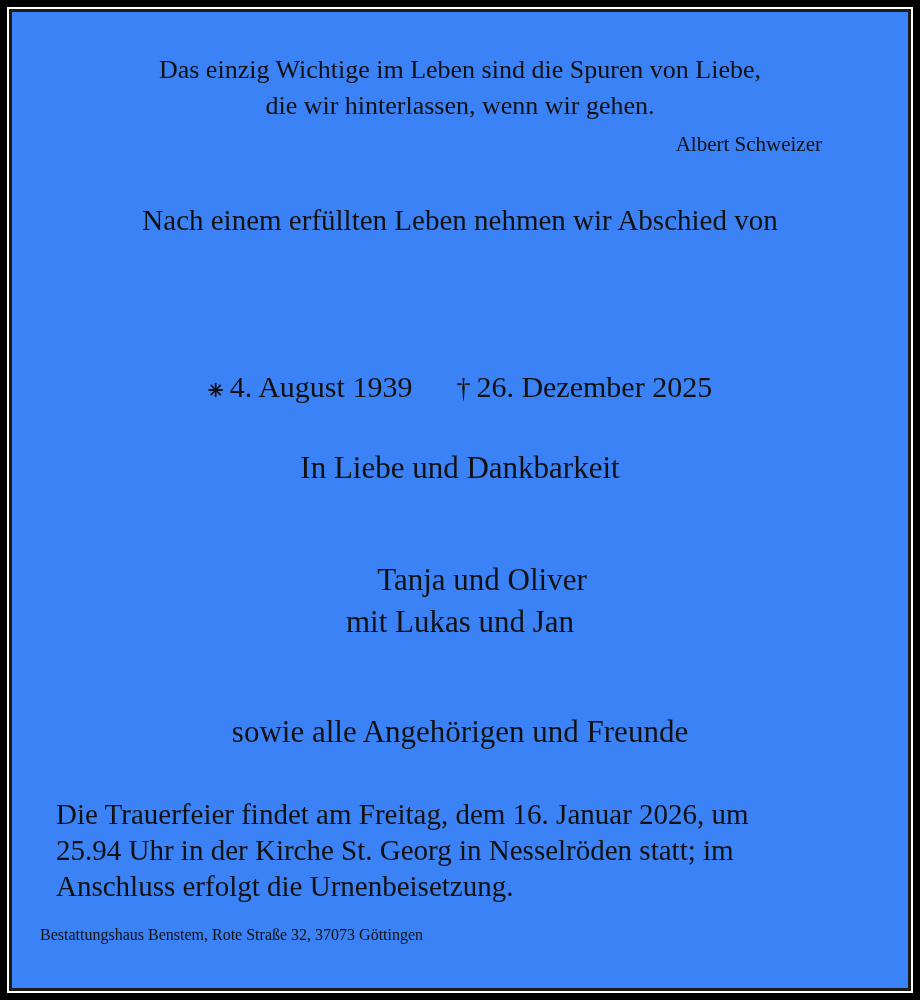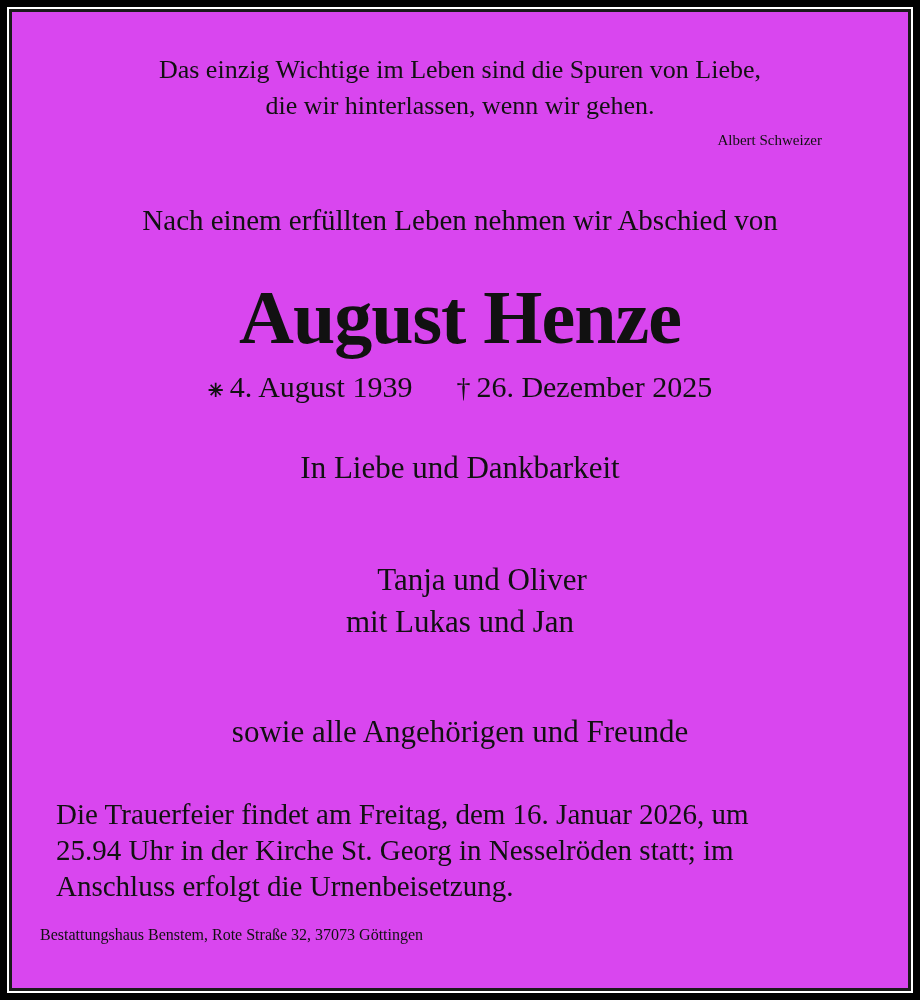--- a/index.html
+++ b/index.html
@@ -30,37 +30,37 @@
     .frame-inner-line {
       position: absolute;
       left: 9px; top: 9px;
       right: 9px; bottom: 9px;
       background: #1a1a1a;
     }
     .page {
       position: absolute;
       left: 12px; top: 12px;
       right: 12px; bottom: 12px;
-      background: #d946ef;
+      background: #3b82f6;
     }
     .abs {
       position: absolute;
       white-space: nowrap;
     }
     .center {
       left: 0; right: 0;
       text-align: center;
     }
     .quote {
       font-size: 26px;
       line-height: 36px;
       top: 40px;
     }
     .quote-author {
-      font-size: 15px;
+      font-size: 21px;
       right: 86px;
       top: 120px;
       text-align: right;
     }
     .intro {
       font-size: 29px;
       top: 192px;
     }
     .name {
       font-size: 76px;
@@ -105,21 +105,20 @@
 <div class="page">
 
   <div class="abs center quote">
     <div>Das einzig Wichtige im Leben sind die Spuren von Liebe,</div>
     <div>die wir hinterlassen, wenn wir gehen.</div>
   </div>
   <div class="abs quote-author">Albert Schweizer</div>
 
   <div class="abs center intro">Nach einem erfüllten Leben nehmen wir Abschied von</div>
 
-  <div class="abs center name">August Henze</div>
 
   <div class="abs center dates">
     <span class="sym">⁕</span><span>4. August 1939</span><span class="sep"></span><span class="sym">†</span><span>26. Dezember 2025</span>
   </div>
 
   <div class="abs center family-line" style="top:436px;">In Liebe und Dankbarkeit</div>
   <div class="abs center family-line" style="top:548px;padding-left:44px;">Tanja und Oliver</div>
   <div class="abs center family-line" style="top:590px;">mit Lukas und Jan</div>
   <div class="abs center family-line" style="top:700px;">sowie alle Angehörigen und Freunde</div>
 

